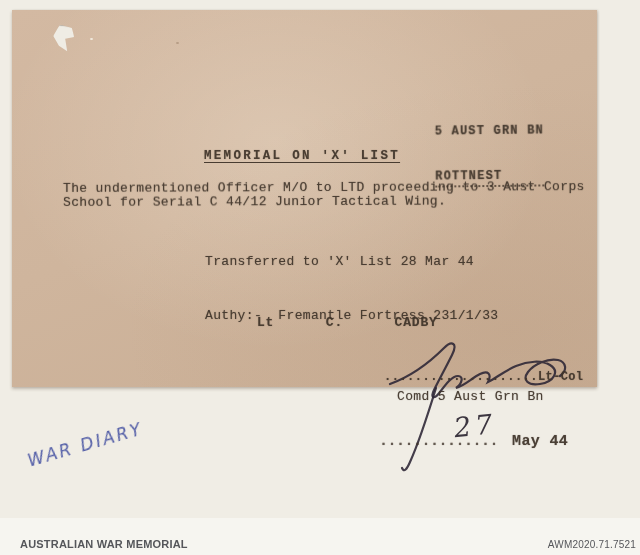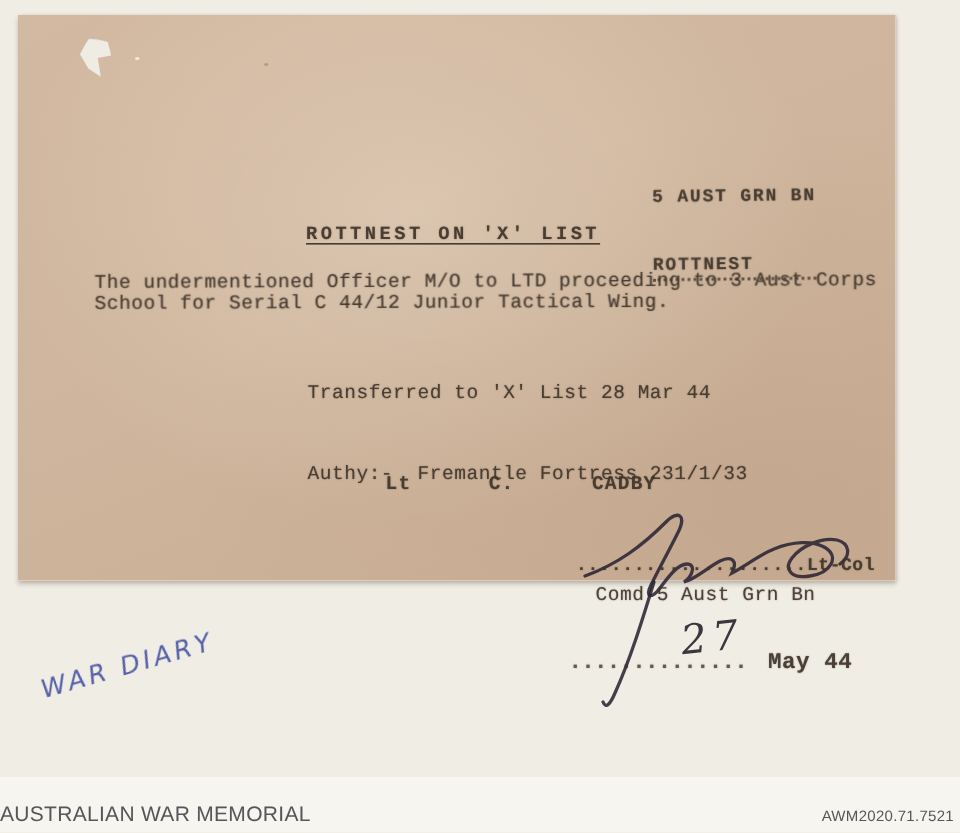--- a/index.html
+++ b/index.html
@@ -87,36 +87,36 @@
     transform: rotate(-16deg); transform-origin: left center;
     filter: blur(0.2px);
   }
 
   
   .footer {
     position: absolute; left: 0; bottom: 0;
     width: 640px; height: 37px;
     background: #f6f5f0;
   }
-  .footer .inst { position: absolute; left: 0; bottom: 5px; font-size: 14px; color: #55565a; letter-spacing: 0.2px; }
+  .footer .inst { position: absolute; left: 20px; bottom: 5px; font-size: 11px; color: #55565a; letter-spacing: 0.2px; font-weight: bold; }
   .footer .cat  { position: absolute; right: 4px; bottom: 5px; font-size: 10px; color: #55565a; letter-spacing: 0.2px; }
 </style>
 </head>
 <body>
 
 <div class="paper">
   <div class="tear"></div>
   <div class="speck" style="left:78px; top:28px;"></div>
 
   <div class="typed stamp">
     <div>5 AUST GRN BN</div>
     <div class="stamp-line2">ROTTNEST</div>
   </div>
 
-  <div class="typed doc-title">ROTTNEST ON 'X' LIST</div>
+  <div class="typed doc-title">MEMORIAL ON 'X' LIST</div>
 
   <div class="typed body-par">The undermentioned Officer M/O to LTD proceeding to 3 Aust Corps School for Serial C 44/12 Junior Tactical Wing.</div>
 
   <div class="typed details">
     <div>Transferred to 'X' List 28 Mar 44</div>
     <div>Authy:-  Fremantle Fortress 231/1/33</div>
   </div>
 
   <div class="typed officer-line">Lt      C.      CADBY</div>
 

